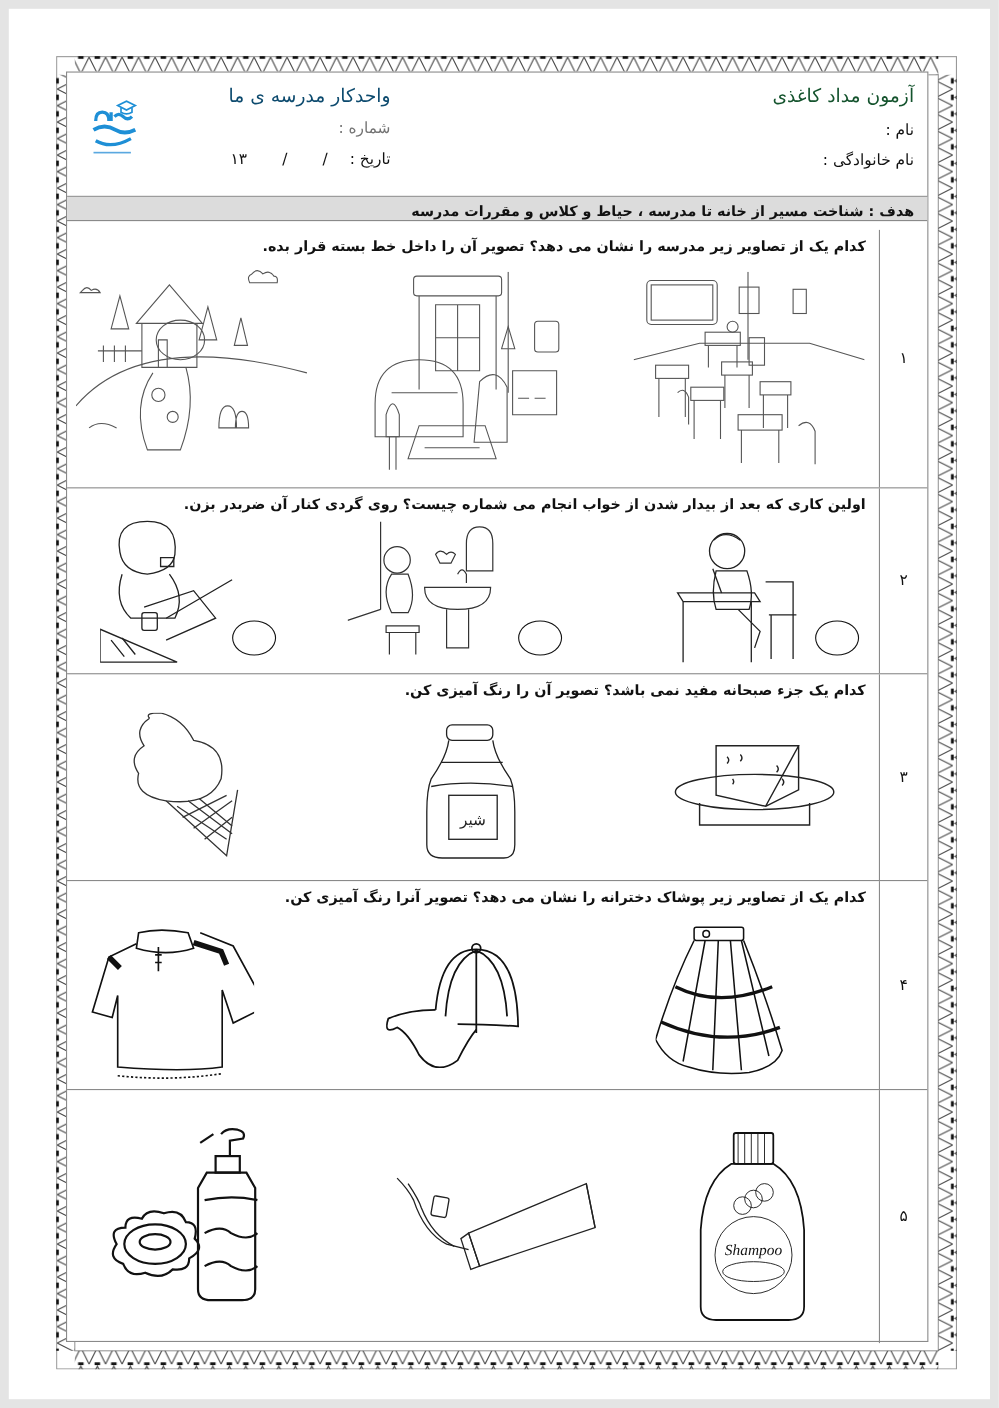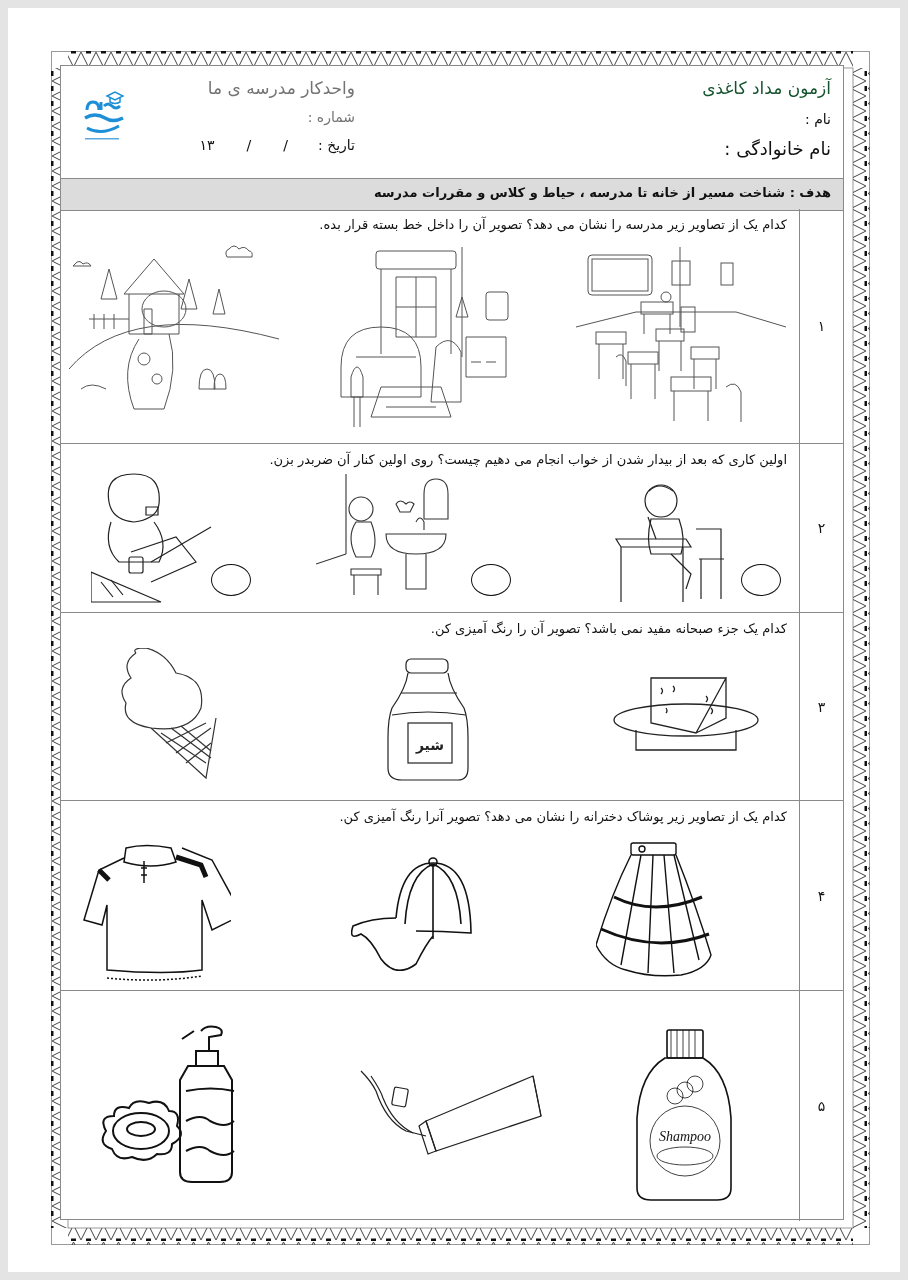--- a/index.html
+++ b/index.html
@@ -4,33 +4,33 @@
 <style>
   html,body{margin:0;padding:0;}
   body{width:908px;height:1280px;background:#e4e4e4;position:relative;overflow:hidden;font-family:"DejaVu Sans","Liberation Sans",sans-serif;}
   .page{position:absolute;left:8px;top:8px;width:892px;height:1264px;background:#fff;}
   .zig{position:absolute;left:43px;top:43px;width:819px;height:1194px;}
   .zig svg{position:absolute;left:0;top:0;}
   .sheet{position:absolute;left:60px;top:65px;width:784px;height:1155px;border:1.5px solid #8a8a8a;box-sizing:border-box;background:#fff;}
   .header{position:absolute;left:0;top:0;width:100%;height:113px;border-bottom:1.5px solid #8a8a8a;box-sizing:border-box;direction:rtl;}
   .h-title{position:absolute;right:12px;top:12px;font-size:17px;color:#14532d;}
   .h-name{position:absolute;right:12px;top:45px;font-size:14px;color:#111;}
-  .h-family{position:absolute;right:12px;top:72px;font-size:18px;color:#111;}
-  .h-school{position:absolute;right:488px;top:12px;font-size:17px;color:#737373;}
+  .h-family{position:absolute;right:12px;top:72px;font-size:14px;color:#111;}
+  .h-school{position:absolute;right:488px;top:12px;font-size:17px;color:#0c4a6e;}
   .h-number{position:absolute;right:488px;top:43px;font-size:14px;color:#737373;}
   .h-date{position:absolute;right:488px;top:71px;font-size:14px;color:#111;display:flex;gap:0;}
-  .h-date .lbl{margin-left:30px;}
+  .h-date .lbl{margin-left:20px;}
   .h-date .sep{margin-left:32px;}
   .logo{position:absolute;left:16px;top:22px;width:50px;height:60px;}
-  .goal{position:absolute;left:0;top:113px;width:100%;height:32px;background:#dcdcdc;border-bottom:1.5px solid #8a8a8a;box-sizing:border-box;direction:rtl;}
+  .goal{position:absolute;left:0;top:113px;width:100%;height:22px;background:#dcdcdc;border-bottom:1.5px solid #8a8a8a;box-sizing:border-box;direction:rtl;}
   .goal span{position:absolute;right:12px;top:6px;font-size:13px;font-weight:bold;color:#111;}
   .row{position:absolute;left:0;width:100%;border-bottom:1.5px solid #8a8a8a;box-sizing:border-box;}
   .row:last-child{border-bottom:none;}
   .num{position:absolute;right:0;top:0;width:44px;height:100%;border-left:1.5px solid #8a8a8a;box-sizing:border-box;display:flex;align-items:center;justify-content:center;font-size:14px;color:#111;}
-  .q{position:absolute;right:56px;top:8px;direction:rtl;font-size:13px;font-weight:normal;color:#111;white-space:nowrap;}
+  .q{position:absolute;right:56px;top:8px;direction:rtl;font-size:13px;font-weight:bold;color:#111;white-space:nowrap;}
   .pic{position:absolute;}
   .pic svg{display:block;}
   .circle{position:absolute;width:40px;height:32px;border:1.5px solid #111;border-radius:50%;box-sizing:border-box;}
 </style>
 </head>
 <body>
 
 <div class="page">
 
   <div class="zig">
@@ -147,21 +147,21 @@
           <circle cx="75" cy="120" r="6"></circle>
             <circle cx="88" cy="140" r="5"></circle>
           <path d="M130 150 q0 -20 8 -20 q8 0 8 20 z M145 150 q0 -15 6 -15 q6 0 6 15 z"></path>
           <path d="M12 150 q10 -8 25 0"></path>
         </svg>
       </div>
     </div>
 
     <div class="row" style="top:378px;height:169px;">
       <div class="num">۲</div>
-      <div class="q">اولین کاری که بعد از بیدار شدن از خواب انجام می دهیم چیست؟ روی اولین کنار آن ضربدر بزن.</div>
+      <div class="q">اولین کاری که بعد از بیدار شدن از خواب انجام می شماره چیست؟ روی گردی کنار آن ضربدر بزن.</div>
       <div class="pic" style="left:550px;top:35px;">
         <svg width="120" height="125" viewBox="0 0 120 125" fill="none" stroke="#222" stroke-width="1.2">
           <circle cx="50" cy="22" r="16"></circle>
             <path d="M38 12 q10 -10 24 0"></path>
           <path d="M40 40 q-5 20 0 35 h30 q5 -15 -2 -35 z"></path>
           <path d="M5 60 h70 l5 8 h-70 z M10 68 v55 M72 68 v55"></path>
           <path d="M85 50 h25 v30 M88 80 h25 M90 80 v40 M110 80 v40"></path>
           <path d="M45 60 l-8 -22"></path>
           <path d="M60 75 l20 20 l-5 15"></path>
         </svg>
@@ -199,21 +199,21 @@
       <div class="num">۳</div>
       <div class="q">کدام یک جزء صبحانه مفید نمی باشد؟ تصویر آن را رنگ آمیزی کن.</div>
       <div class="pic" style="left:550px;top:55px;">
         <svg width="150" height="90" viewBox="0 0 150 90" fill="none" stroke="#222" stroke-width="1.3">
           <ellipse cx="75" cy="52" rx="72" ry="16"></ellipse>
           <path d="M25 62 v20 h100 v-20"></path>
           <path d="M40 10 h75 l-30 55 l-45 -10 z M115 10 v40 l-30 15"></path>
           <path d="M50 20 q3 3 0 6 M62 18 q3 3 0 6 M95 28 q3 3 0 6 M100 40 q3 3 0 6 M55 40 q2 3 0 5"></path>
         </svg>
       </div>
-      <div class="pic" style="left:325px;top:42px;font-weight:bold;">
+      <div class="pic" style="left:325px;top:42px;">
         <svg width="90" height="130" viewBox="0 0 90 130" fill="none" stroke="#222" stroke-width="1.2">
           <rect x="20" y="4" width="42" height="14" rx="5"></rect>
           <path d="M22 18 q-2 15 -16 35 q-4 10 -4 30 v30 q0 12 14 12 h56 q10 0 10 -12 v-30 q0 -20 -4 -30 q-14 -20 -16 -35"></path>
           <path d="M15 38 h56 M6 60 q35 -6 74 0"></path>
           <rect x="22" y="68" width="44" height="40"></rect>
           <text x="44" y="95" font-size="14" text-anchor="middle" fill="#222" stroke="none">شیر</text>
         </svg>
       </div>
       <div class="pic" style="left:50px;top:35px;">
         <svg width="110" height="135" viewBox="0 0 110 135" fill="none" stroke="#333" stroke-width="1.2">

